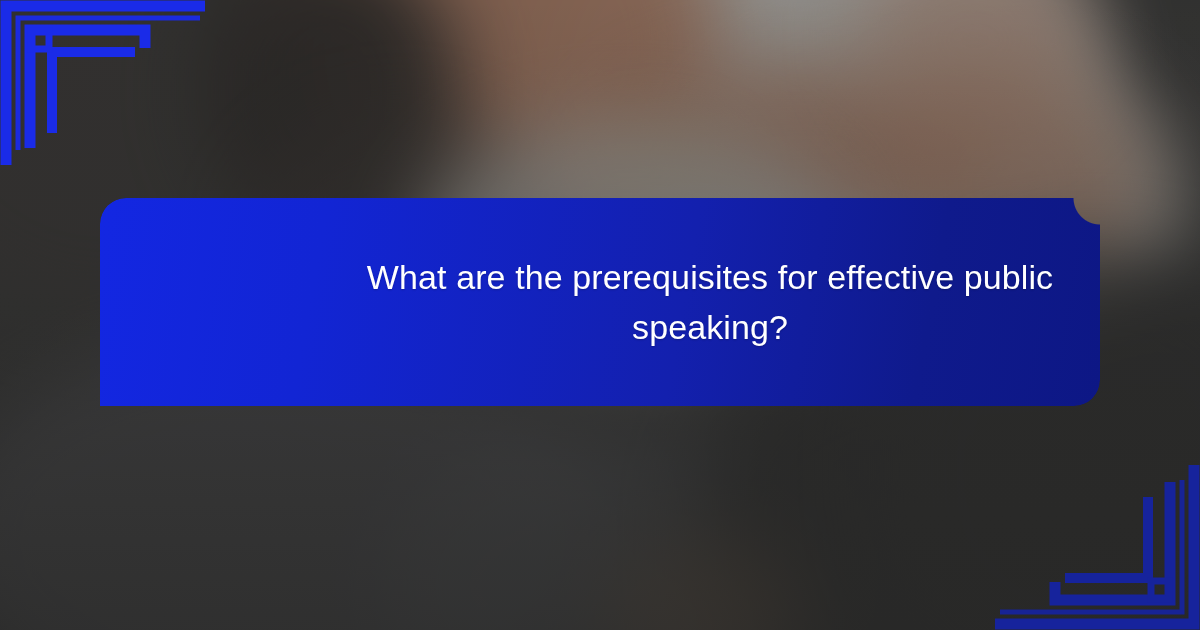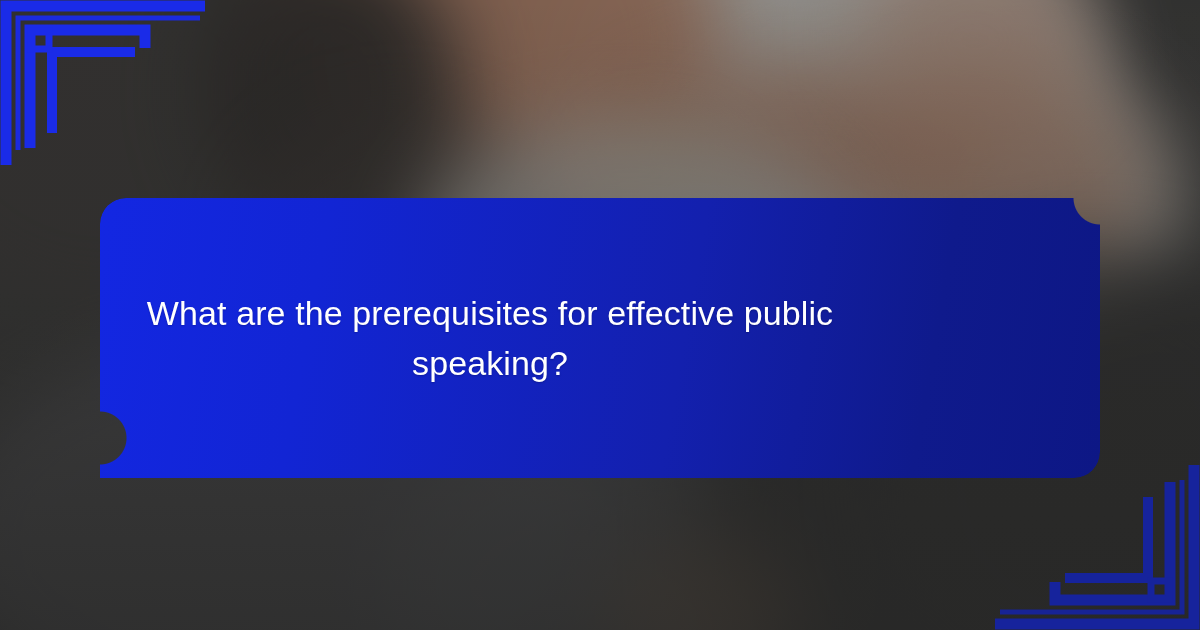--- a/index.html
+++ b/index.html
@@ -92,25 +92,25 @@
 
   .deco-tl { left:0; top:0; }
   .deco-br { right:0; bottom:0; }
 
   
   .banner {
     position:absolute;
     left:100px;
     top:198px;
     width:1000px;
-    height:280px;
+    height:208px;
     background:linear-gradient(100deg,#1327e2 0%, #1225d4 22%, #1320ae 58%, #0f1a8c 82%, #0d1785 100%);
     display:flex;
     align-items:center;
-    justify-content:flex-start;
+    justify-content:flex-end;
     
     -webkit-mask-image:
       radial-gradient(circle 26px at 0px 240px, transparent 0 26px, #000 27px),
       radial-gradient(circle 26px at 1000px 0px, transparent 0 26px, #000 27px);
     -webkit-mask-composite: source-in;
     mask-image:
       radial-gradient(circle 26px at 0px 240px, transparent 0 26px, #000 27px),
       radial-gradient(circle 26px at 1000px 0px, transparent 0 26px, #000 27px);
     mask-composite: intersect;
     border-top-left-radius:26px;

